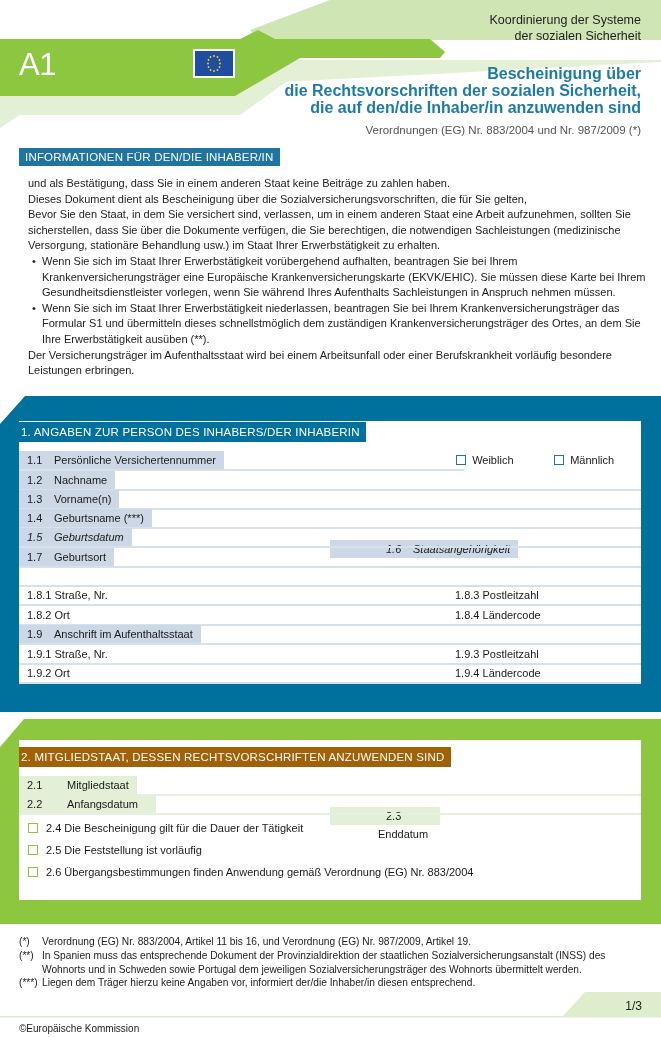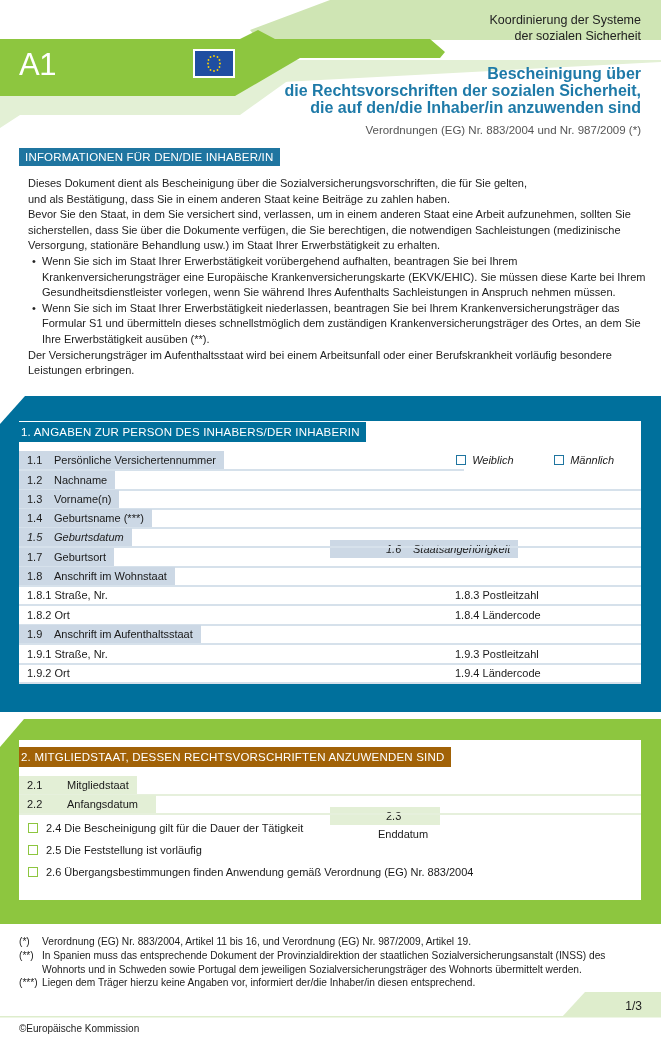--- a/index.html
+++ b/index.html
@@ -35,21 +35,21 @@
   .row .lbl2 { position: absolute; top: 12px; height: 18px; padding-right: 8px; padding-left: 48px; }
   .row .plain { position: absolute; top: 0; }
 
   .s1 .lbl, .s1 .lbl2 { background: #ccd8e5; }
   .s1 .line { background: #d6e1eb; }
   .s2 .lbl, .s2 .lbl2 { background: #e3efd6; }
   .s2 .line { background: #e6f0dc; }
 
   .cb { display: inline-block; width: 10px; height: 10px; border: 1.5px solid #1f75a0; vertical-align: -1px; }
   .cb.green { border-color: #8dc63f; }
-  .gender { position: absolute; font-size: 11px; font-style: italic; }
+  .gender { position: absolute; font-size: 11px; }
   .chk-row { position: absolute; left: 28px; font-size: 11px; line-height: 14px; }
   .chk-row .cb { margin-right: 8px; }
 
   
   .fn { position: absolute; left: 19px; width: 630px; font-size: 10.2px; line-height: 13.5px; color: #222; }
   .fn .mk { position: absolute; left: 0; }
   .fn .tx { display: block; padding-left: 23px; }
   .page-tab { position: absolute; left: 0; top: 990px; width: 661px; height: 30px; }
   .page-num { position: absolute; right: 19px; top: 999px; font-size: 12px; color: #222; }
   .copy { position: absolute; left: 19px; top: 1023px; font-size: 10px; color: #222; }
@@ -96,22 +96,22 @@
 
 <div class="title">
   <div>Bescheinigung über</div>
   <div>die Rechtsvorschriften der sozialen Sicherheit,</div>
   <div>die auf den/die Inhaber/in anzuwenden sind</div>
 </div>
 <div class="subtitle">Verordnungen (EG) Nr. 883/2004 und Nr. 987/2009 (*)</div>
 
 <div class="info-badge">INFORMATIONEN FÜR DEN/DIE INHABER/IN</div>
 <div class="info-text">
+  <div>und als Bestätigung, dass Sie in einem anderen Staat keine Beiträge zu zahlen haben.</div>
   <div>Dieses Dokument dient als Bescheinigung über die Sozialversicherungsvorschriften, die für Sie gelten,</div>
-  <div>und als Bestätigung, dass Sie in einem anderen Staat keine Beiträge zu zahlen haben.</div>
   <div>Bevor Sie den Staat, in dem Sie versichert sind, verlassen, um in einem anderen Staat eine Arbeit aufzunehmen, sollten Sie sicherstellen, dass Sie über die Dokumente verfügen, die Sie berechtigen, die notwendigen Sachleistungen (medizinische Versorgung, stationäre Behandlung usw.) im Staat Ihrer Erwerbstätigkeit zu erhalten.</div>
   <ul>
     <li>Wenn Sie sich im Staat Ihrer Erwerbstätigkeit vorübergehend aufhalten, beantragen Sie bei Ihrem Krankenversicherungsträger eine Europäische Krankenversicherungskarte (EKVK/EHIC). Sie müssen diese Karte bei Ihrem Gesundheitsdienstleister vorlegen, wenn Sie während Ihres Aufenthalts Sachleistungen in Anspruch nehmen müssen.</li>
     <li>Wenn Sie sich im Staat Ihrer Erwerbstätigkeit niederlassen, beantragen Sie bei Ihrem Krankenversicherungsträger das Formular S1 und übermitteln dieses schnellstmöglich dem zuständigen Krankenversicherungsträger des Ortes, an dem Sie Ihre Erwerbstätigkeit ausüben (**).</li>
   </ul>
   <div>Der Versicherungsträger im Aufenthaltsstaat wird bei einem Arbeitsunfall oder einer Berufskrankheit vorläufig besondere Leistungen erbringen.</div>
 </div>
 
 <div class="frame s1" style="top:396px;height:316px;">
   <svg class="frame-bg" viewBox="0 0 661 316" preserveAspectRatio="none">
@@ -151,21 +151,20 @@
     <div class="lbl2" style="left:311px;"><span class="num">1.6</span><span>Staatsangehörigkeit</span></div>
     <div class="line"></div>
   </div>
 
   <div class="row" style="top:152px;">
     <div class="lbl"><span class="num">1.7</span><span>Geburtsort</span></div>
     <div class="line"></div>
   </div>
 
   <div class="row" style="top:171px;">
-    <div class="lbl"><span class="num">1.8</span><span>Anschrift im Wohnstaat</span></div>
     <div class="line"></div>
   </div>
 
   <div class="row" style="top:190px;">
     <div class="plain" style="left:8px;"><span>1.8.1</span> <span>Straße, Nr.</span></div>
     <div class="plain" style="left:436px;"><span>1.8.3</span> <span>Postleitzahl</span></div>
     <div class="line"></div>
   </div>
 
   <div class="row" style="top:210px;">

